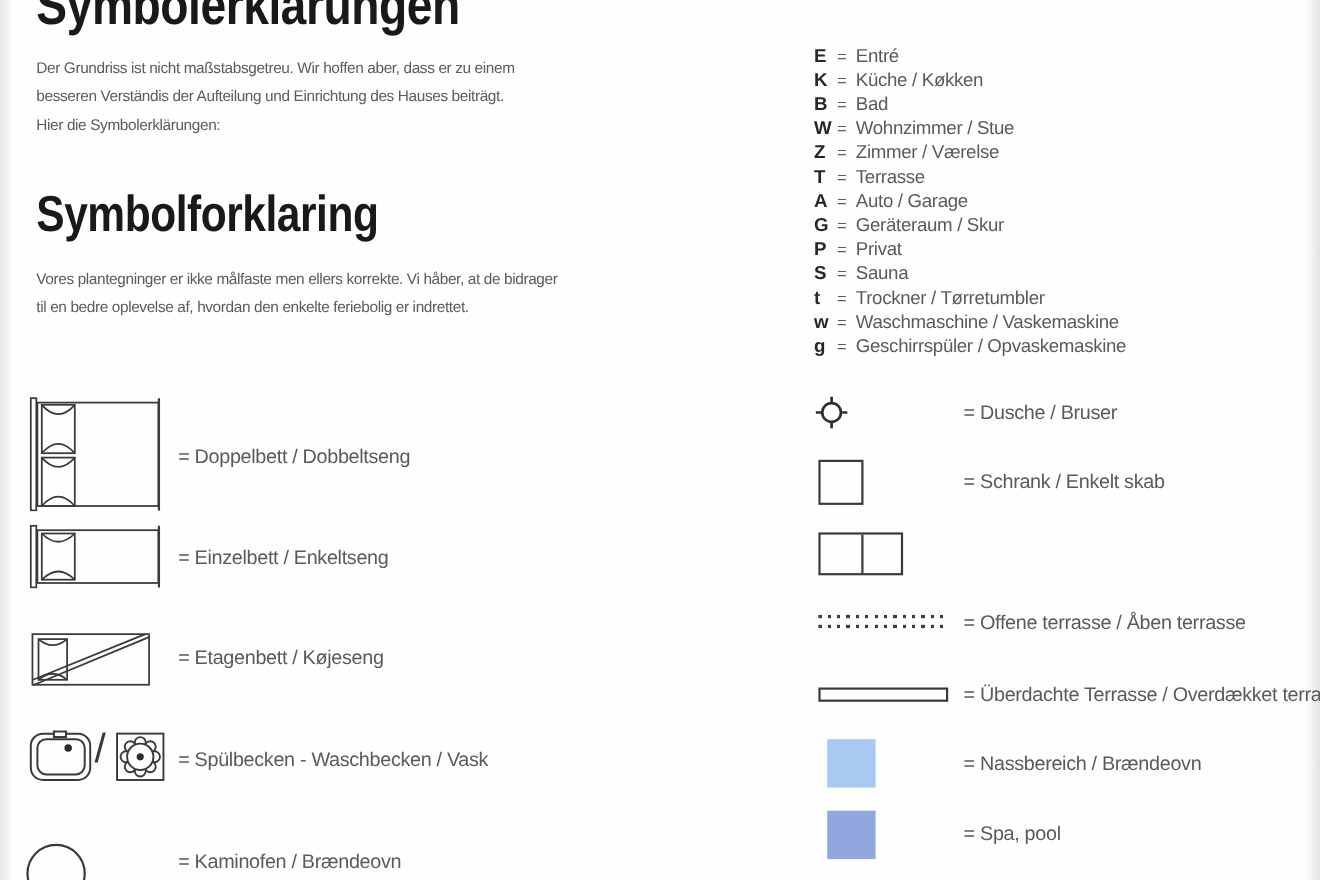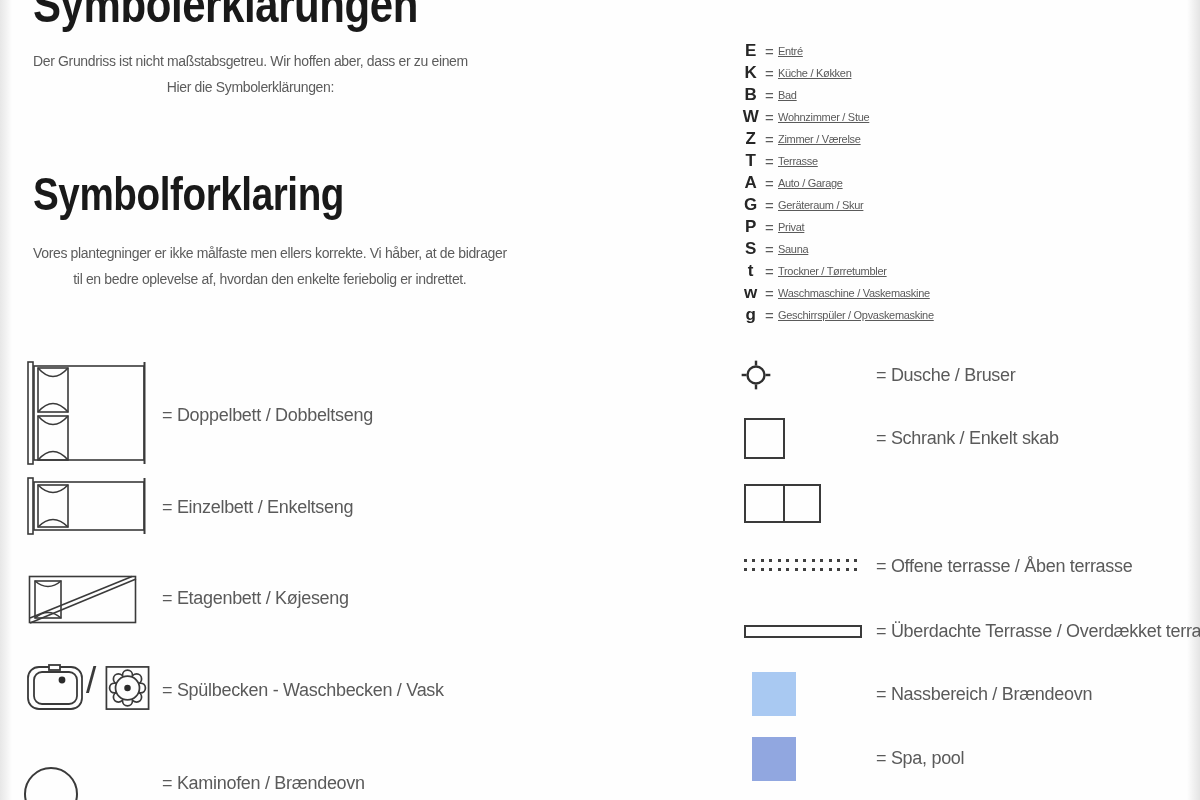--- a/index.html
+++ b/index.html
@@ -1,21 +1,21 @@
 <!DOCTYPE html>
 <html><head>
 <meta charset="utf-8">
 <style>
   html,body{margin:0;padding:0;}
   body{
     width:1200px;height:800px;overflow:hidden;
     background:#ffffff;
     font-family:"Liberation Sans","DejaVu Sans",sans-serif;
   }
-  .page{position:relative;width:1200px;height:800px;background:#fefefe;overflow:hidden;text-align:center;}
+  .page{position:relative;width:1200px;height:800px;background:#fefefe;overflow:hidden;}
   .edge{position:absolute;top:0;height:800px;}
   .edge-left{left:0;width:12px;background:linear-gradient(90deg,#e7e7e7 0%,#f3f3f3 55%,#fefefe 100%);}
   .edge-right{right:0;width:13px;background:linear-gradient(270deg,#e4e4e4 0%,#f2f2f2 55%,#fefefe 100%);}
 
   .title{
     position:absolute;left:33px;margin:0;color:#191919;font-weight:700;
     transform:scaleX(.84);transform-origin:0 0;white-space:nowrap;letter-spacing:-.5px;
   }
   .title-de{top:-24px;font-size:50px;}
   .title-da{top:167px;font-size:46px;}
@@ -29,21 +29,21 @@
   .sym-label{
     position:absolute;left:162px;color:#5a5a5a;font-size:18px;line-height:22px;
     letter-spacing:-.3px;white-space:nowrap;
   }
   .slash{position:absolute;color:#3a3a3a;font-size:37px;font-weight:400;line-height:1;}
 
   .codes{position:absolute;left:740px;top:40px;}
   .code-row{display:flex;height:22px;align-items:center;}
   .code-letter{width:21px;font-size:17px;font-weight:700;color:#262626;letter-spacing:-.3px;}
   .code-eq{width:17px;font-size:15px;color:#5c5c5c;}
-  .code-label{font-size:11px;color:#5a5a5a;letter-spacing:-.3px;white-space:nowrap;text-decoration:underline;}
+  .code-label{font-size:17px;color:#5a5a5a;letter-spacing:-.3px;white-space:nowrap;}
 
   .fix-label{
     position:absolute;left:876px;color:#5a5a5a;font-size:18px;line-height:22px;
     letter-spacing:-.3px;white-space:nowrap;
   }
   .cab{position:absolute;border:2px solid #3a3a3a;background:transparent;box-sizing:border-box;}
   .cab-divider{position:absolute;left:50%;top:0;width:2px;height:100%;background:#3a3a3a;}
   .dotrow{position:absolute;height:3px;background:repeating-linear-gradient(90deg,#3f3f3f 0 3px,transparent 3px 8.5px);}
   .covered{position:absolute;border:2px solid #3a3a3a;box-sizing:border-box;background:transparent;}
   .swatch{position:absolute;width:44px;height:44px;}
@@ -51,20 +51,21 @@
 </head>
 <body>
 
 <div class="page">
   <div class="edge edge-left"></div>
   <div class="edge edge-right"></div>
 
   <h1 class="title title-de">Symbolerklärungen</h1>
   <div class="para para-de">
     <div>Der Grundriss ist nicht maßstabsgetreu. Wir hoffen aber, dass er zu einem</div>
+    <div>besseren Verständis der Aufteilung und Einrichtung des Hauses beiträgt.</div>
     <div>Hier die Symbolerklärungen:</div>
   </div>
 
   <h2 class="title title-da">Symbolforklaring</h2>
   <div class="para para-da">
     <div>Vores plantegninger er ikke målfaste men ellers korrekte. Vi håber, at de bidrager</div>
     <div>til en bedre oplevelse af, hvordan den enkelte feriebolig er indrettet.</div>
   </div>
 
   <div class="sym" style="left:26px;top:361px">

